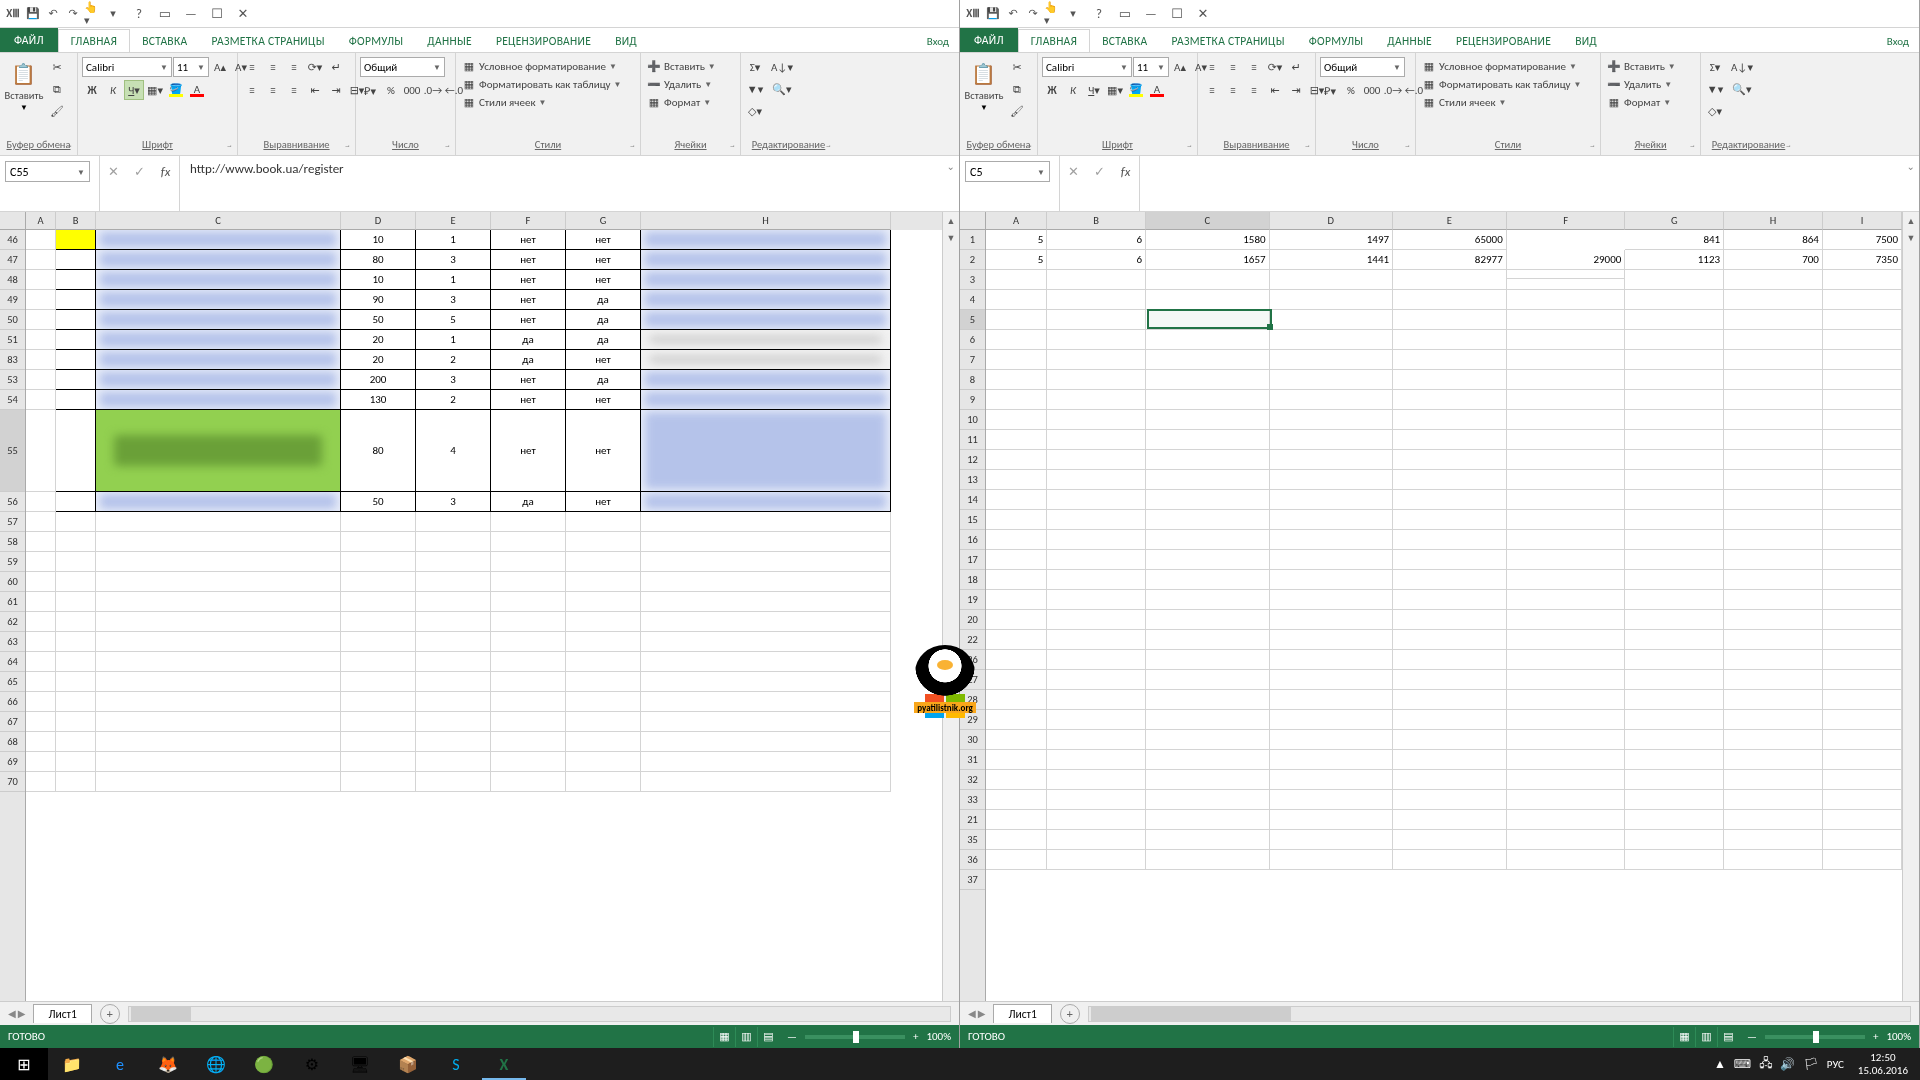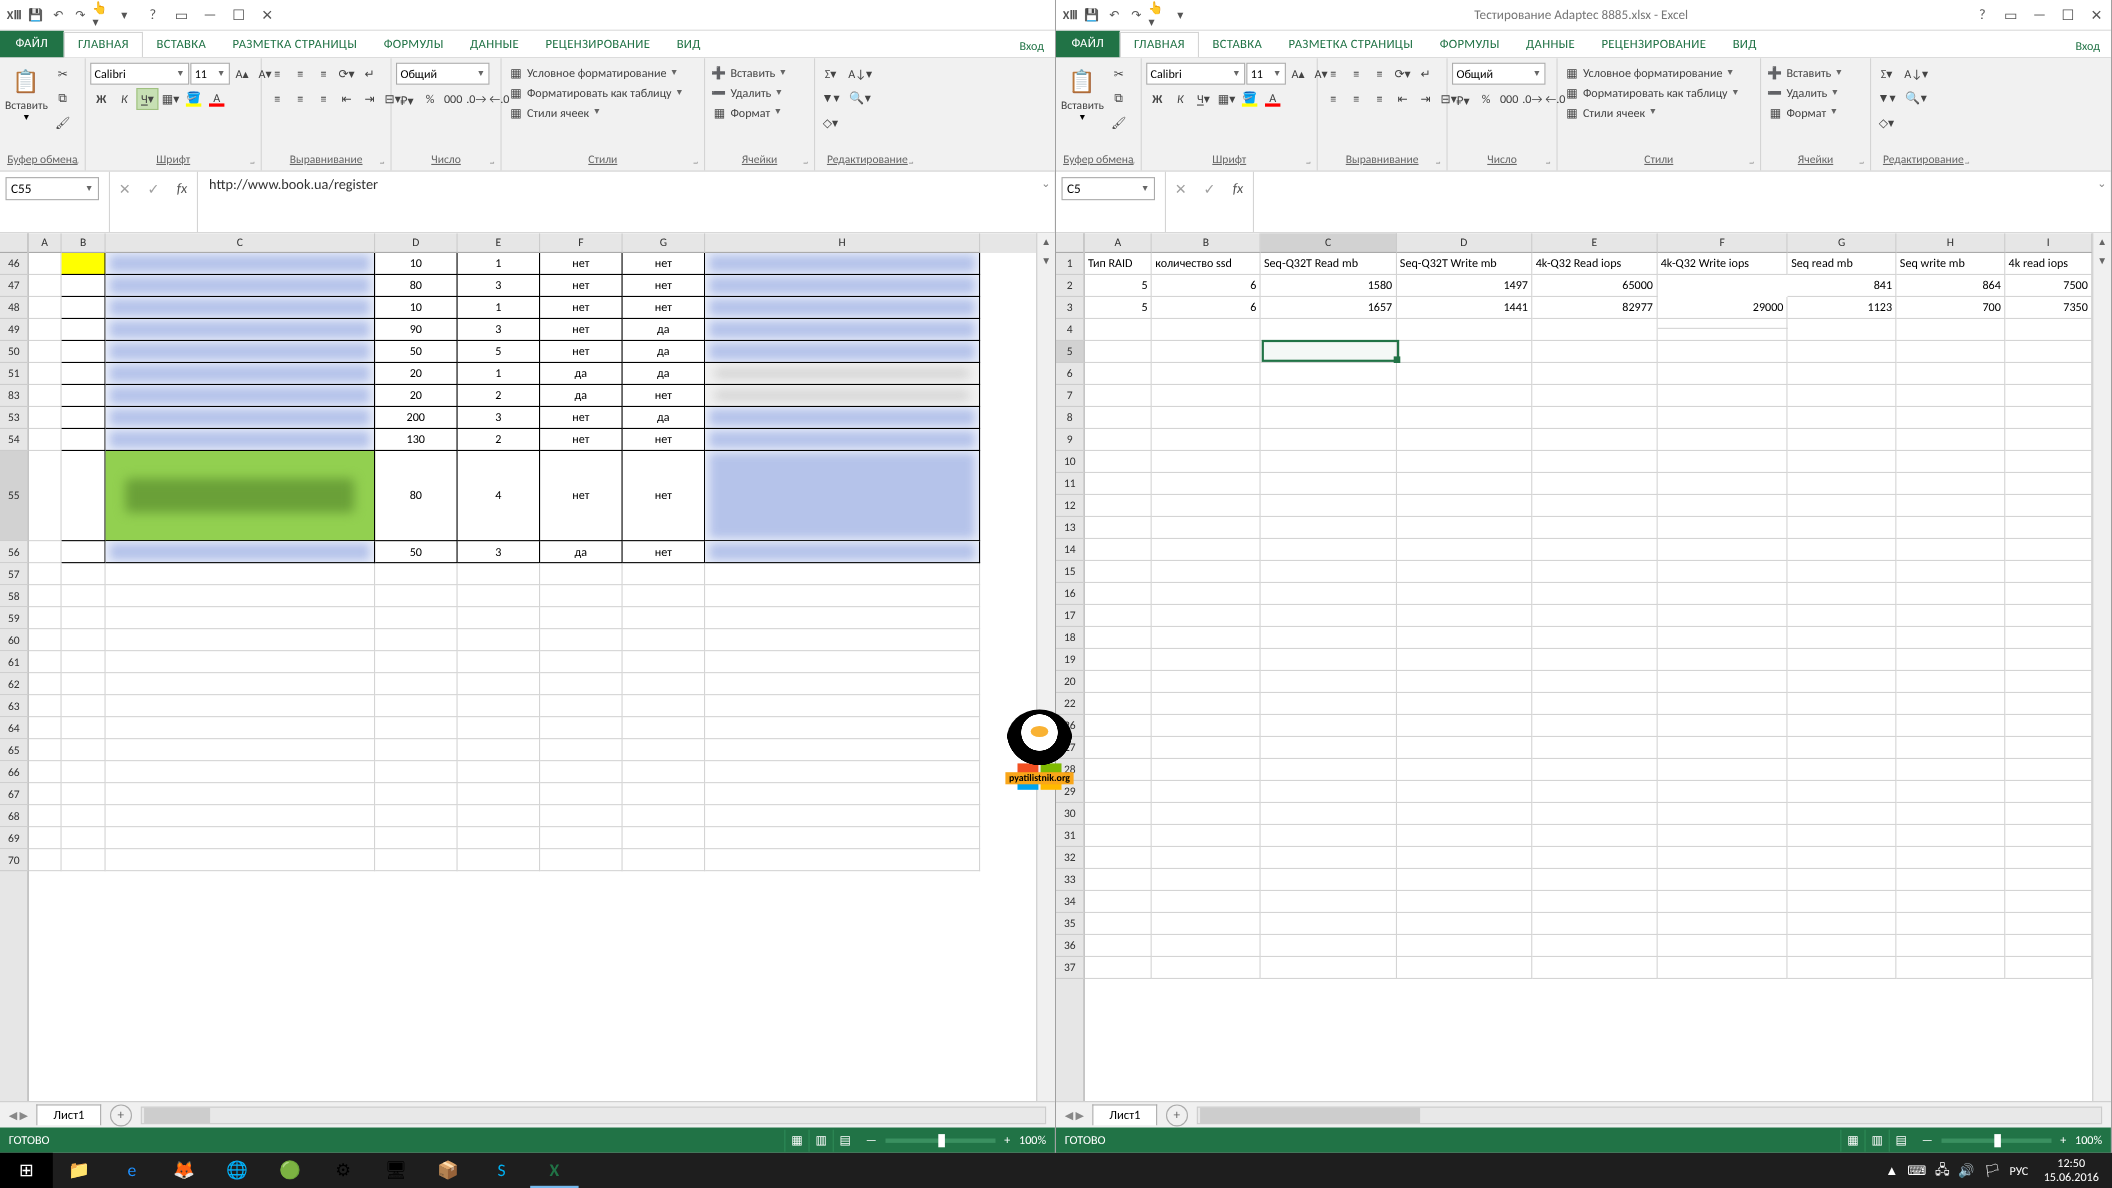--- a/index.html
+++ b/index.html
@@ -647,21 +647,20 @@
 <div class="excel-window right">
   <div class="titlebar">
     <div class="qa-group">
       <span class="qa-icon excel-icon">XⅢ</span>
       <span class="qa-icon">💾</span>
       <span class="qa-icon">↶</span>
       <span class="qa-icon">↷</span>
       <span class="qa-icon">👆▾</span>
       <span class="qa-icon">▾</span>
     </div>
-    <div class="title-text">Тестирование Adaptec 8885.xlsx - Excel</div>
     <div class="win-controls">
       <span class="win-btn">?</span>
       <span class="win-btn">▭</span>
       <span class="win-btn">—</span>
       <span class="win-btn">☐</span>
       <span class="win-btn">✕</span>
     </div>
   </div>
   <div class="ribbon-tabs">
     <span class="ribbon-tab file">ФАЙЛ</span>
@@ -849,50 +848,39 @@
         <div class="row-hdr">20</div>
         <div class="row-hdr">22</div>
         <div class="row-hdr">26</div>
         <div class="row-hdr">27</div>
         <div class="row-hdr">28</div>
         <div class="row-hdr">29</div>
         <div class="row-hdr">30</div>
         <div class="row-hdr">31</div>
         <div class="row-hdr">32</div>
         <div class="row-hdr">33</div>
-        <div class="row-hdr">34</div>
+        <div class="row-hdr">21</div>
         <div class="row-hdr">35</div>
         <div class="row-hdr">36</div>
         <div class="row-hdr">37</div>
       </div>
     <div class="grid-wrap">
       <div class="col-headers" id="right-col-headers">
           <div class="col-hdr" style="width: 62px;">A</div>
           <div class="col-hdr" style="width: 100px;">B</div>
           <div class="col-hdr sel" style="width: 125px;">C</div>
           <div class="col-hdr" style="width: 125px;">D</div>
           <div class="col-hdr" style="width: 115px;">E</div>
           <div class="col-hdr" style="width: 120px;">F</div>
           <div class="col-hdr" style="width: 100px;">G</div>
           <div class="col-hdr" style="width: 100px;">H</div>
           <div class="col-hdr" style="width: 80px;">I</div>
         </div>
       <div class="grid-body" id="right-grid-body">
         <div class="selection-box" id="right-selection" style="left: 161px; top: 79px; width: 125px; height: 20px;"></div>
-      <div class="grid-row">
-            <div class="cell " style="width: 62px;">Тип RAID</div>
-            <div class="cell " style="width: 100px;">количество ssd</div>
-            <div class="cell " style="width: 125px;">Seq-Q32T Read mb</div>
-            <div class="cell " style="width: 125px;">Seq-Q32T Write mb</div>
-            <div class="cell " style="width: 115px;">4k-Q32 Read iops</div>
-            <div class="cell " style="width: 120px;">4k-Q32 Write iops</div>
-            <div class="cell " style="width: 100px;">Seq read mb</div>
-            <div class="cell " style="width: 100px;">Seq write mb</div>
-            <div class="cell " style="width: 80px;">4k read iops</div>
-          </div>
           <div class="grid-row">
             <div class="cell r" style="width: 62px;">5</div>
             <div class="cell r" style="width: 100px;">6</div>
             <div class="cell r" style="width: 125px;">1580</div>
             <div class="cell r" style="width: 125px;">1497</div>
             <div class="cell r" style="width: 115px;">65000</div>
             <div class="cell r" style="width: 120px; margin-top: 48px;">12000</div>
             <div class="cell r" style="width: 100px;">841</div>
             <div class="cell r" style="width: 100px;">864</div>
             <div class="cell r" style="width: 80px;">7500</div>

